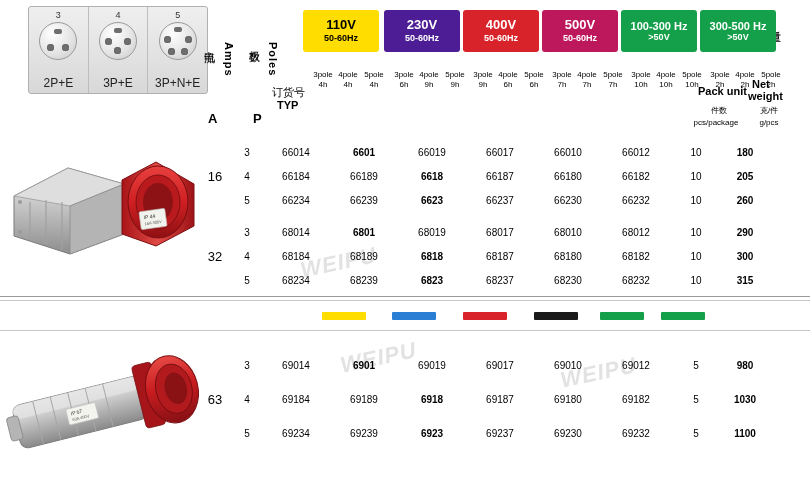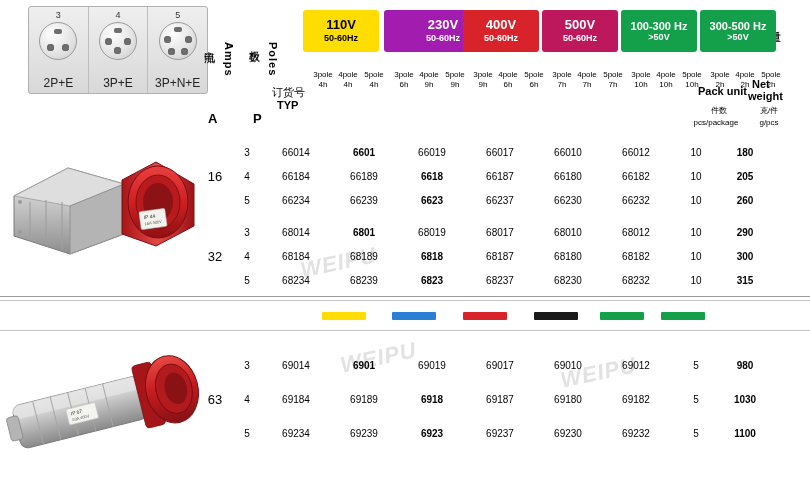--- a/index.html
+++ b/index.html
@@ -109,21 +109,21 @@
     display: flex;
     flex-direction: column;
     align-items: center;
     justify-content: center;
     line-height: 1.15;
     text-align: center;
   }
   .chip .v1 { font-size: 13px; }
   .chip .v2 { font-size: 9px; font-weight: bold; }
   .chip.yellow { background: #ffdd00; color: #000000; }
-  .chip.blue   { background: #a21caf; padding-left: 21px; }
+  .chip.blue   { background: #4c1d95; }
   .chip.red    { background: #d8232a; }
   .chip.black  { background: #be185d; }
   .chip.green  { background: #14a04a; }
 
   
   .poles-row { position: absolute; top: 70px; left: 0; width: 642px; height: 22px; }
   .pole-item {
     position: absolute;
     width: 34px;
     text-align: center;

